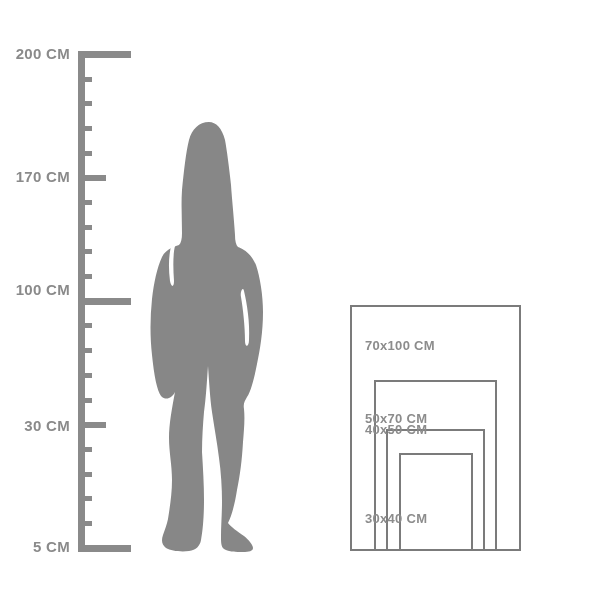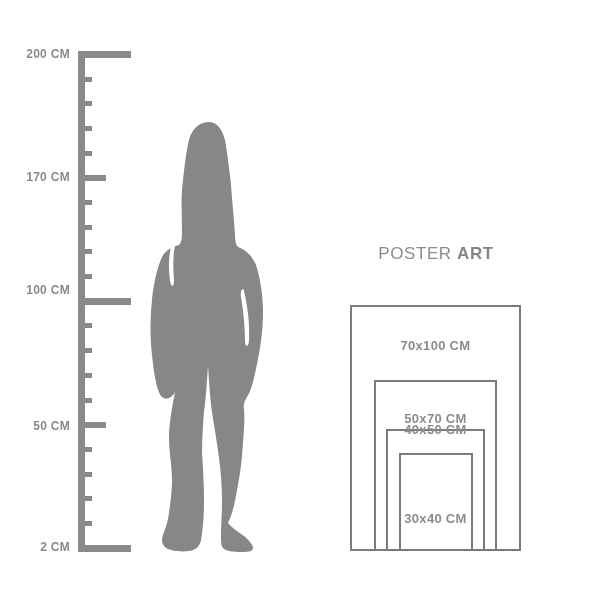--- a/index.html
+++ b/index.html
@@ -5,39 +5,39 @@
   html,body{margin:0;padding:0;background:#fff;}
   .canvas{
     position:relative;width:600px;height:600px;background:#ffffff;overflow:hidden;
     font-family:"Liberation Sans", sans-serif;
   }
   
   .ruler-bar{position:absolute;left:78px;top:51px;width:7px;height:501px;background:#8a8a8a;}
   .tick{position:absolute;background:#8a8a8a;}
   .ruler-label{
     position:absolute;left:0;width:70px;height:14px;line-height:14px;
-    text-align:right;font-size:12px;font-weight:bold;color:#8a8a8a;letter-spacing:.3px;
+    text-align:right;font-size:15px;font-weight:bold;color:#8a8a8a;letter-spacing:.3px;
   }
   .rl-200{top:47px}.rl-150{top:170px}.rl-100{top:283px}.rl-50{top:419px}.rl-0{top:540px}
   
   .figure-svg{position:absolute;left:0;top:0;width:600px;height:600px;}
   
   .brand{
     position:absolute;left:350px;top:244px;width:172px;text-align:center;
     font-size:17px;letter-spacing:.6px;color:#8d8d8d;white-space:nowrap;
   }
   .brand .bold{font-weight:bold;color:#868686;}
   
   .size-rect{position:absolute;box-sizing:border-box;border:2px solid #7b7b7b;background:transparent;}
   .sr-0{left:350px;top:305px;width:171px;height:246px;}
   .sr-1{left:374px;top:380px;width:123px;height:171px;}
   .sr-2{left:386px;top:429px;width:99px;height:122px;}
   .sr-3{left:399px;top:453px;width:74px;height:98px;}
   .size-label{
-    position:absolute;left:365px;width:141px;height:14px;line-height:14px;text-align:center;
+    position:absolute;left:365px;width:141px;height:14px;line-height:14px;text-align:left;
     font-size:13px;font-weight:bold;color:#8c8c8c;letter-spacing:.3px;white-space:nowrap;
   }
   .sl-0{top:339px}.sl-1{top:412px}.sl-2{top:423px}.sl-3{top:512px}
 </style>
 </head>
 <body>
 
 <div class="canvas">
 
   <div>
@@ -61,22 +61,22 @@
         <div class="tick" style="left: 78px; width: 28px; height: 6px; top: 174.9px; background: rgb(138, 138, 138);"></div>
         <div class="tick" style="left: 78px; width: 14px; height: 5px; top: 150.7px; background: rgb(138, 138, 138);"></div>
         <div class="tick" style="left: 78px; width: 14px; height: 5px; top: 126px; background: rgb(138, 138, 138);"></div>
         <div class="tick" style="left: 78px; width: 14px; height: 5px; top: 101.4px; background: rgb(138, 138, 138);"></div>
         <div class="tick" style="left: 78px; width: 14px; height: 5px; top: 76.7px; background: rgb(138, 138, 138);"></div>
         <div class="tick" style="left: 78px; width: 53px; height: 7px; top: 51px; background: rgb(138, 138, 138);"></div>
       </div>
     <div class="ruler-label rl-200">200 CM</div>
     <div class="ruler-label rl-150">170 CM</div>
     <div class="ruler-label rl-100">100 CM</div>
-    <div class="ruler-label rl-50">50 CM</div>
-    <div class="ruler-label rl-0">2 CM</div>
+    <div class="ruler-label rl-50">30 CM</div>
+    <div class="ruler-label rl-0">5 CM</div>
   </div>
 
   <svg class="figure-svg" viewBox="0 0 600 600" aria-hidden="true">
     <path fill="#878787" d="
       M209,122
       C216,122 222,128 225,140
       C227,151 229,167 231,185
       C232,200 234,218 235,235
       C235,241 236,245 238,247
       C243,249 250,252 256,265
@@ -125,23 +125,20 @@
       C173,267 173,254 175,246
       C175,241 173,240 172,243 Z"></path>
     <path fill="#ffffff" d="
       M244,291
       C247,304 250,322 249,340
       C249,347 245,348 245,341
       C245,326 243,309 241,297
       C240,291 243,286 244,291 Z"></path>
   </svg>
 
-  <div class="brand">
-    <span>POSTER</span><span> </span><span class="bold">ART</span>
-  </div>
 
   <div>
     <div class="size-rect sr-0"></div>
     <div class="size-rect sr-1"></div>
     <div class="size-rect sr-2"></div>
     <div class="size-rect sr-3"></div>
     <div class="size-label sl-0">70x100 CM</div>
     <div class="size-label sl-1">50x70 CM</div>
     <div class="size-label sl-2">40x50 CM</div>
     <div class="size-label sl-3">30x40 CM</div>

